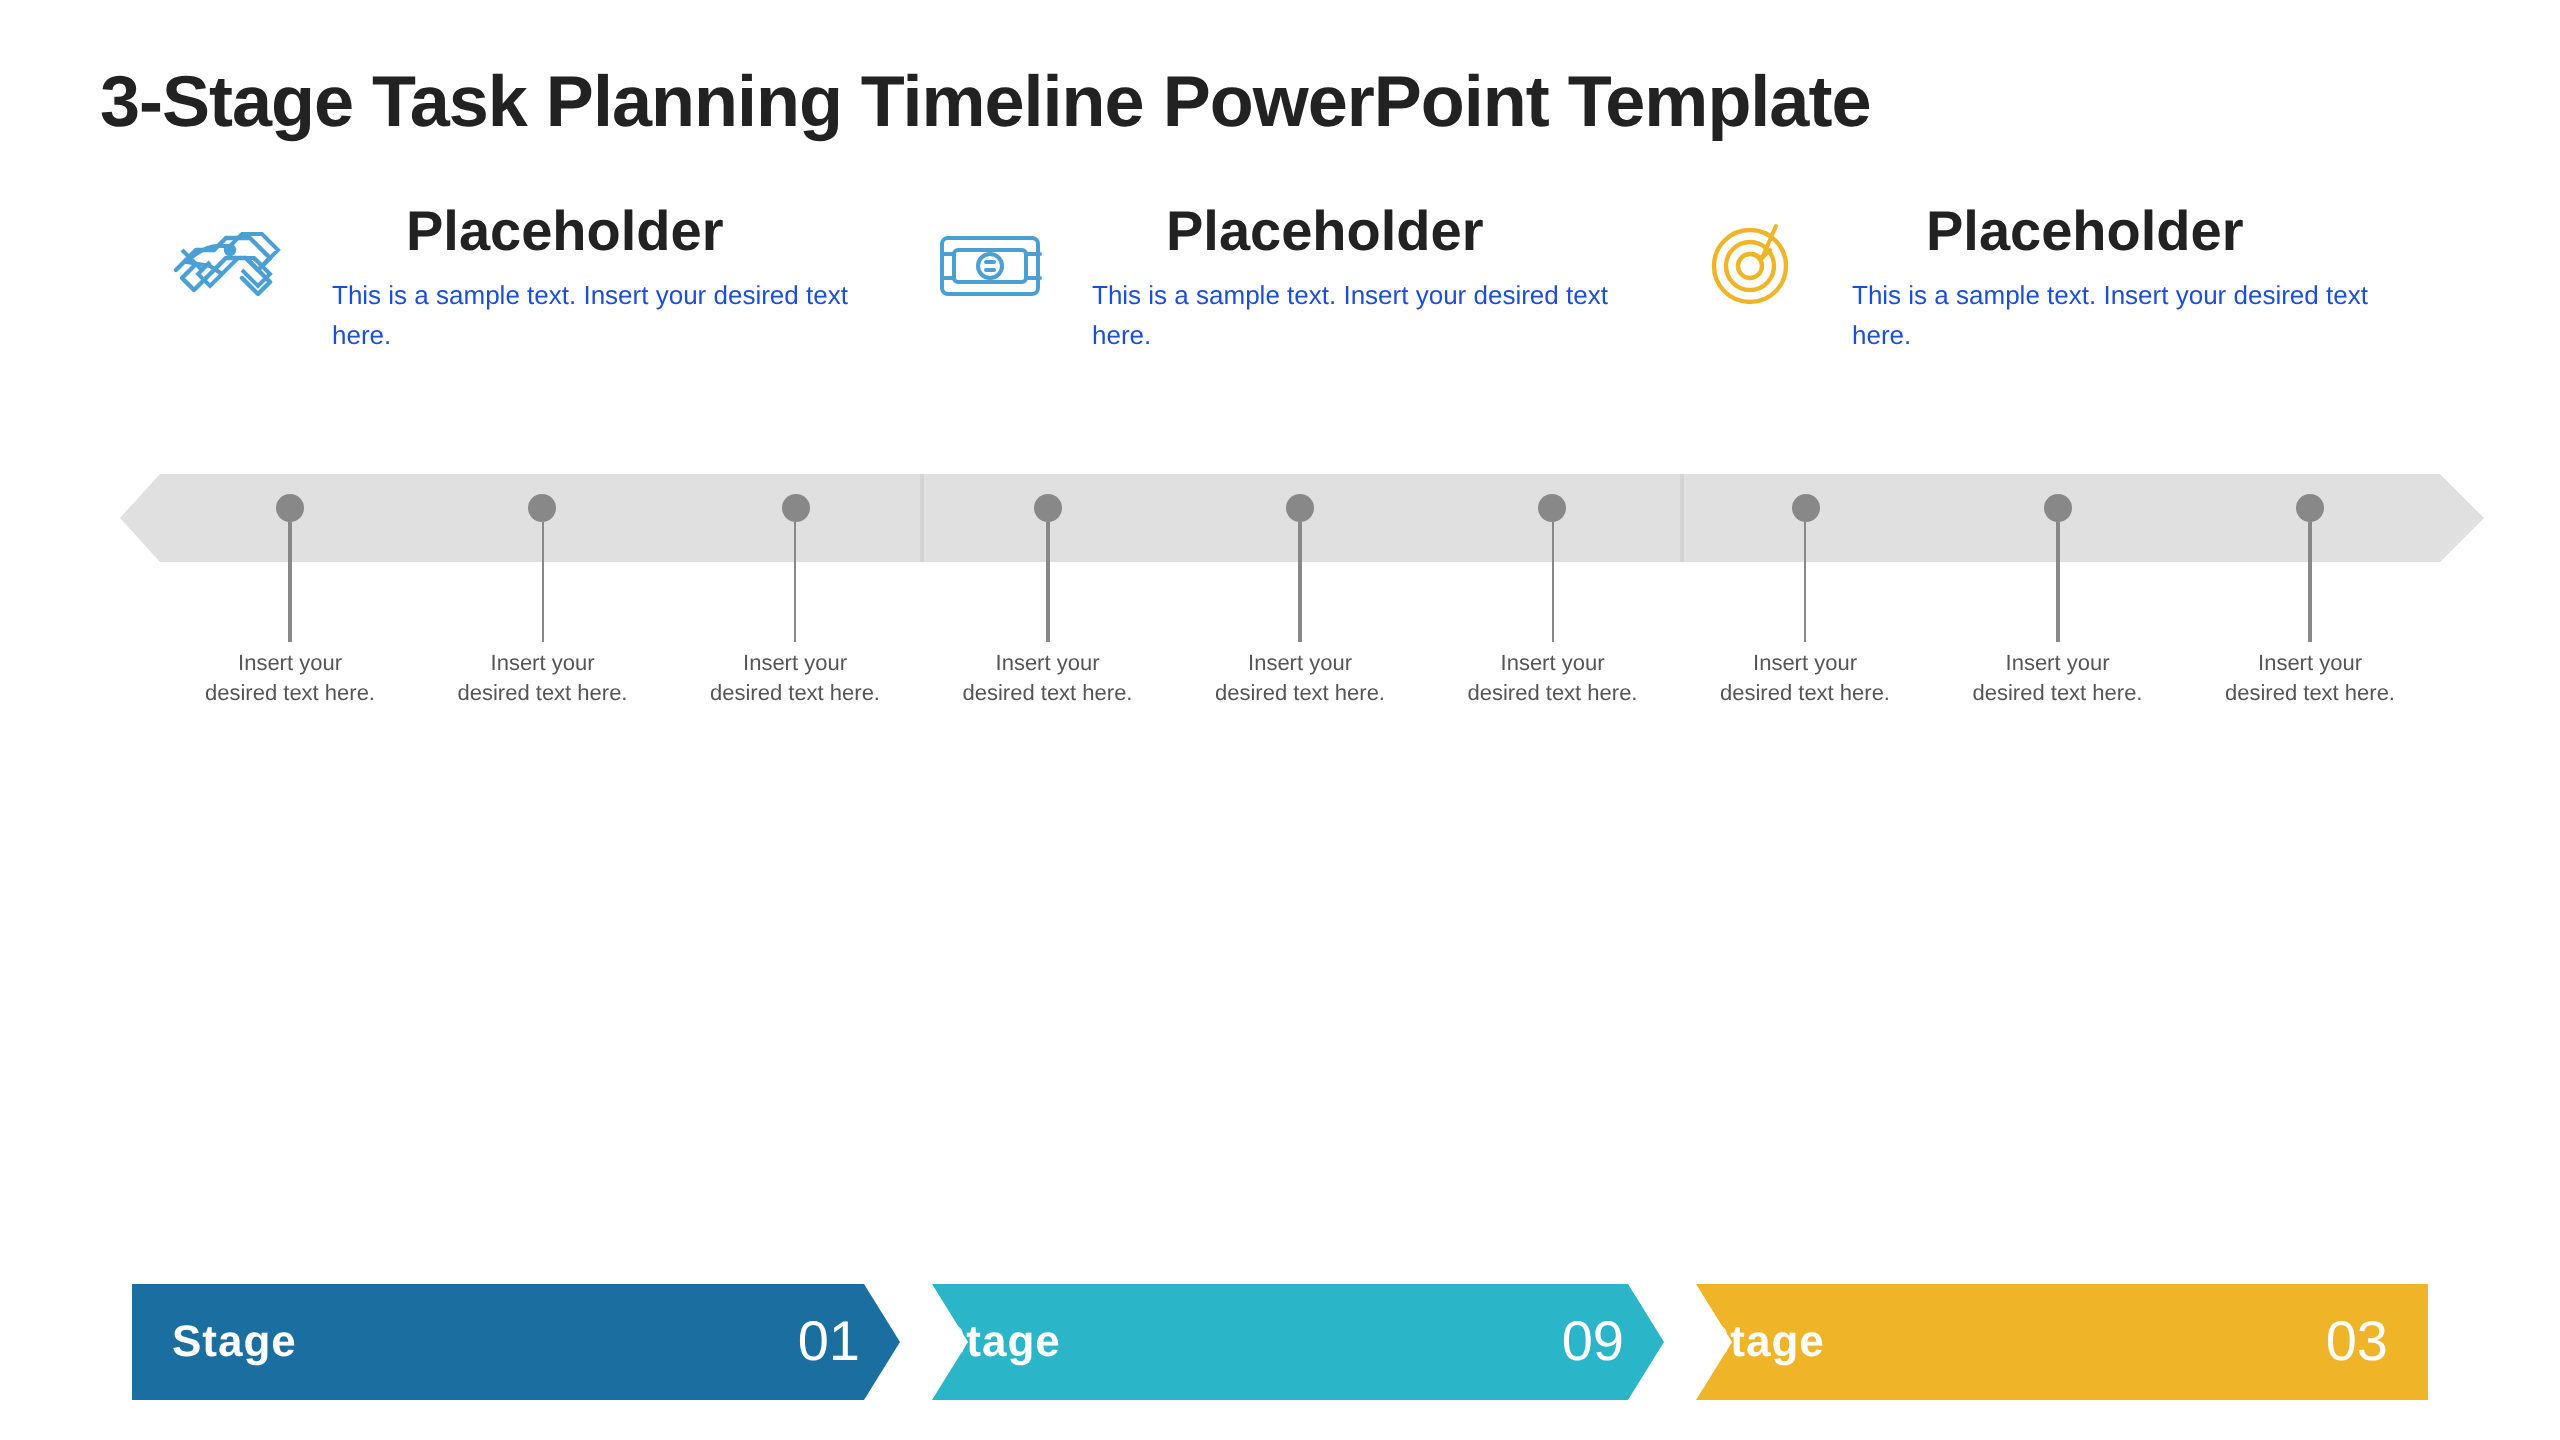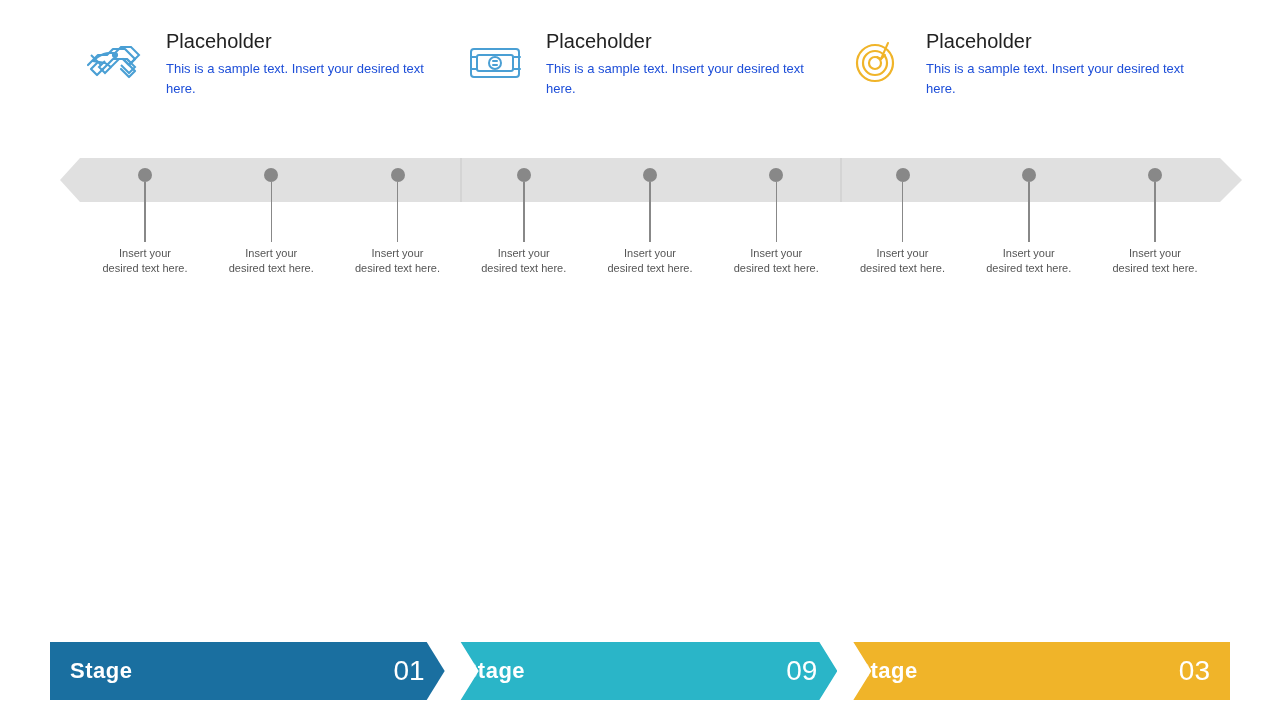--- a/index.html
+++ b/index.html
@@ -45,24 +45,25 @@
     .icon-box {
       width: 70px;
       height: 60px;
       flex-shrink: 0;
       display: flex;
       align-items: center;
       justify-content: center;
     }
 
     .stage-text h3 {
-      font-size: 20px;
-      font-weight: 400;
+      font-size: 28px;
+      font-weight: 700;
       color: #222222;
       margin-bottom: 6px;
+      margin-left: 37px;
     }
 
     .stage-text p {
       font-size: 13px;
       color: #1d4ed8;
       line-height: 1.5;
     }
 
     
     .timeline-section {
@@ -152,21 +153,21 @@
       margin-top: 4px;
       width: 90px;
     }
 
     
     .stages-section {
       position: absolute;
       bottom: 20px;
       left: 0;
       right: 0;
-      padding: 0 50px;
+      padding: 0 66px;
       display: flex;
       height: 58px;
     }
 
     .stage-bar {
       display: flex;
       align-items: center;
       justify-content: space-between;
       padding: 0 20px;
       position: relative;
@@ -210,20 +211,21 @@
     }
 
     
     svg { display: block; }
   </style>
 </head>
 <body>
 
 <div class="slide">
 
+  <h1 class="title">3-Stage Task Planning Timeline PowerPoint Template</h1>
 
   <div class="top-section">
 
     <div class="stage-info">
       <div class="icon-box">
         <svg width="65" height="55" viewBox="0 0 65 55" fill="none" xmlns="http://www.w3.org/2000/svg">
 
           <path d="M10 28 C10 28 18 20 26 20 L32 20 L38 14 L48 14 L56 22 L48 30 L44 26 L36 26 L28 34 L22 30 Z" stroke="#4a9fd4" stroke-width="2" fill="none"></path>
           <path d="M8 22 L18 32" stroke="#4a9fd4" stroke-width="2"></path>
           <path d="M44 26 L52 34 L46 40 L38 32" stroke="#4a9fd4" stroke-width="2" fill="none"></path>

